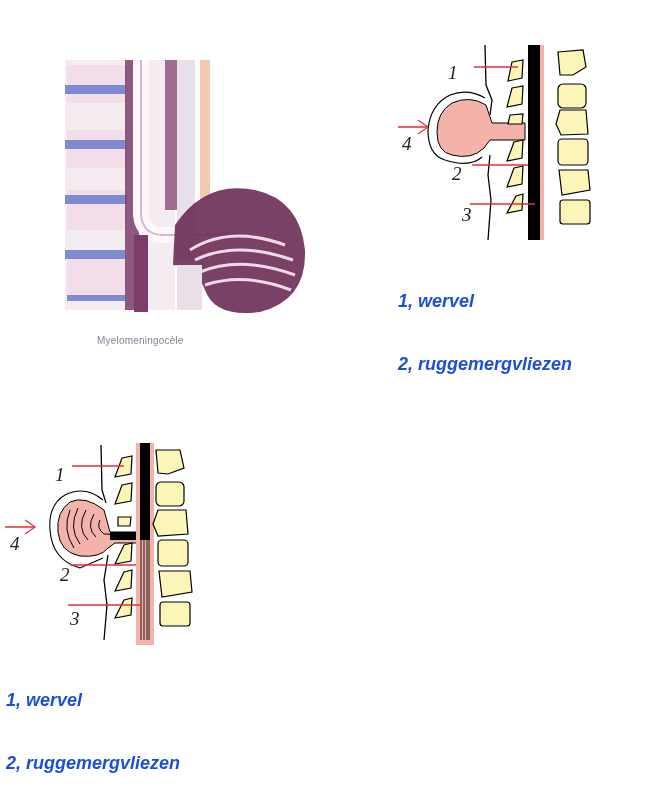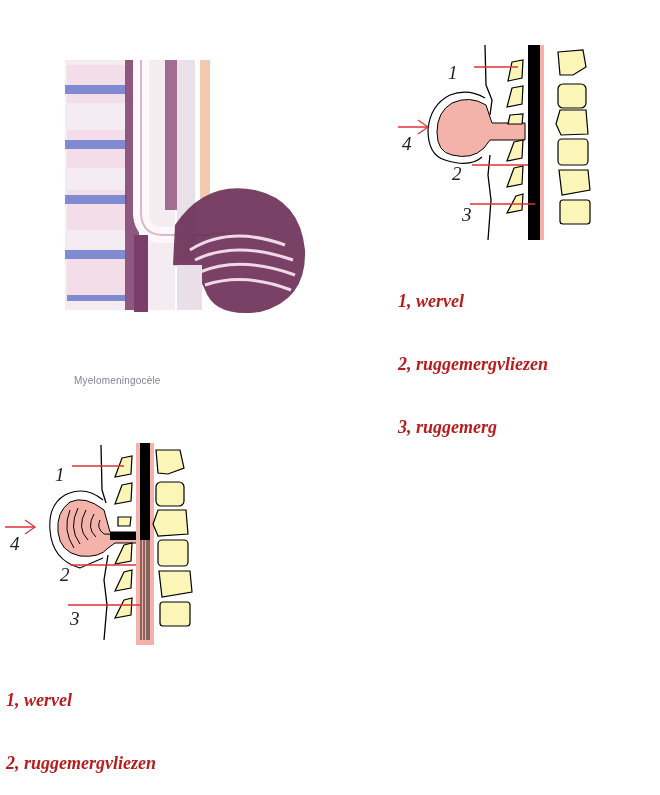--- a/index.html
+++ b/index.html
@@ -1,18 +1,18 @@
 <!DOCTYPE html>
 <html><head>
 <meta charset="utf-8">
 <style>
   html, body { margin:0; padding:0; }
   body { width:660px; height:795px; background:#ffffff; position:relative; overflow:hidden; font-family:"Liberation Mono", monospace; }
   .abs { position:absolute; }
-  .legend { font-family:Liberation Serif, serif; font-style:italic; font-weight:bold; font-size:18px; line-height:21px; color:#b91c1c; white-space:pre; }
+  .legend { font-family:Liberation Sans, sans-serif; font-style:italic; font-weight:bold; font-size:18px; line-height:21px; color:#1d4ed8; white-space:pre; }
   .num { font-family:"Liberation Serif", serif; font-style:italic; font-size:19px; color:#222; }
   .caption { font-family:"Liberation Sans", sans-serif; font-size:10px; color:#8a7f93; letter-spacing:0.2px; }
 </style>
 </head>
 <body>
 
 <div class="abs" style="left:55px; top:50px; width:275px; height:300px;">
   <svg width="275" height="300" viewBox="0 0 275 300">
     <defs>
       <linearGradient id="bg1" x1="0" x2="1">
@@ -43,21 +43,21 @@
     <path d="M86 10 L86 165 Q88 185 108 185 L150 185 Q180 180 200 190" stroke="#d8b8cc" stroke-width="2" fill="none"></path>
 
     <rect x="122" y="10" width="18" height="200" fill="#e9e0ea"></rect>
     <rect x="145" y="10" width="10" height="140" fill="#f3c9b0"></rect>
 
     <path d="M120 175 Q150 130 200 140 Q245 150 250 200 Q252 250 205 262 Q160 268 150 240 Q140 215 118 215 Z" fill="#6a2c55" opacity="0.9"></path>
     <path d="M135 200 Q175 175 230 195 M140 210 Q180 190 238 210 M145 222 Q185 205 240 225 M150 235 Q190 222 236 240" stroke="#f0d8e6" stroke-width="3" fill="none"></path>
     <path d="M86 185 L86 262" stroke="#7b3e6c" stroke-width="14"></path>
     <rect x="122" y="215" width="25" height="45" fill="#eadfe8"></rect>
   </svg>
-  <div class="abs caption" style="left:19px; top:285px;margin-top:40px;">Myelomeningocèle</div>
+  <div class="abs caption" style="left:42px; top:285px;">Myelomeningocèle</div>
 </div>
 
 <div class="abs" style="left:390px; top:40px; width:230px; height:200px;">
   <svg width="230" height="200" viewBox="0 0 230 200">
 
     <path d="M95 5 L96 45 L102 60 L100 75" stroke="#000" stroke-width="1.3" fill="none"></path>
     <path d="M100 115 L98 135 L101 160 L98 200" stroke="#000" stroke-width="1.3" fill="none"></path>
 
     <path d="M95 58 Q78 48 60 55 Q40 65 38 90 Q38 115 55 120 Q80 128 92 117" stroke="#000" stroke-width="1.2" fill="none"></path>
     <path d="M96 65 Q80 55 62 63 Q47 72 47 92 Q47 112 62 115 Q82 120 94 108 L100 100 L135 100 L135 83 L102 83 Z" fill="#f4b3aa" stroke="#000" stroke-width="1"></path>
@@ -91,21 +91,20 @@
   </svg>
   <div class="abs num" style="left:58px; top:22px;">1</div>
   <div class="abs num" style="left:62px; top:123px;">2</div>
   <div class="abs num" style="left:72px; top:164px;">3</div>
   <div class="abs num" style="left:12px; top:93px;">4</div>
 </div>
 
 <div class="abs legend" style="left:398px; top:249px;">
   <div>1, wervel</div>
   <div>2, ruggemergvliezen</div>
-  <div>3, ruggemerg</div>
 </div>
 
 <div class="abs" style="left:0px; top:440px; width:240px; height:205px;">
   <svg width="240" height="205" viewBox="0 0 240 205">
 
     <path d="M101 5 L102 50 L106 63" stroke="#000" stroke-width="1.3" fill="none"></path>
     <path d="M108 115 L104 140 L107 165 L104 200" stroke="#000" stroke-width="1.3" fill="none"></path>
 
     <path d="M103 60 Q85 45 65 55 Q48 65 50 90 Q52 120 80 128 L103 118" stroke="#000" stroke-width="1.1" fill="none"></path>
     <path d="M104 70 Q85 55 70 62 Q56 72 58 92 Q60 112 80 116 Q100 118 108 108 L115 103 L138 103 L138 92 L110 92 Z" fill="#f4b3aa" stroke="#000" stroke-width="1"></path>

